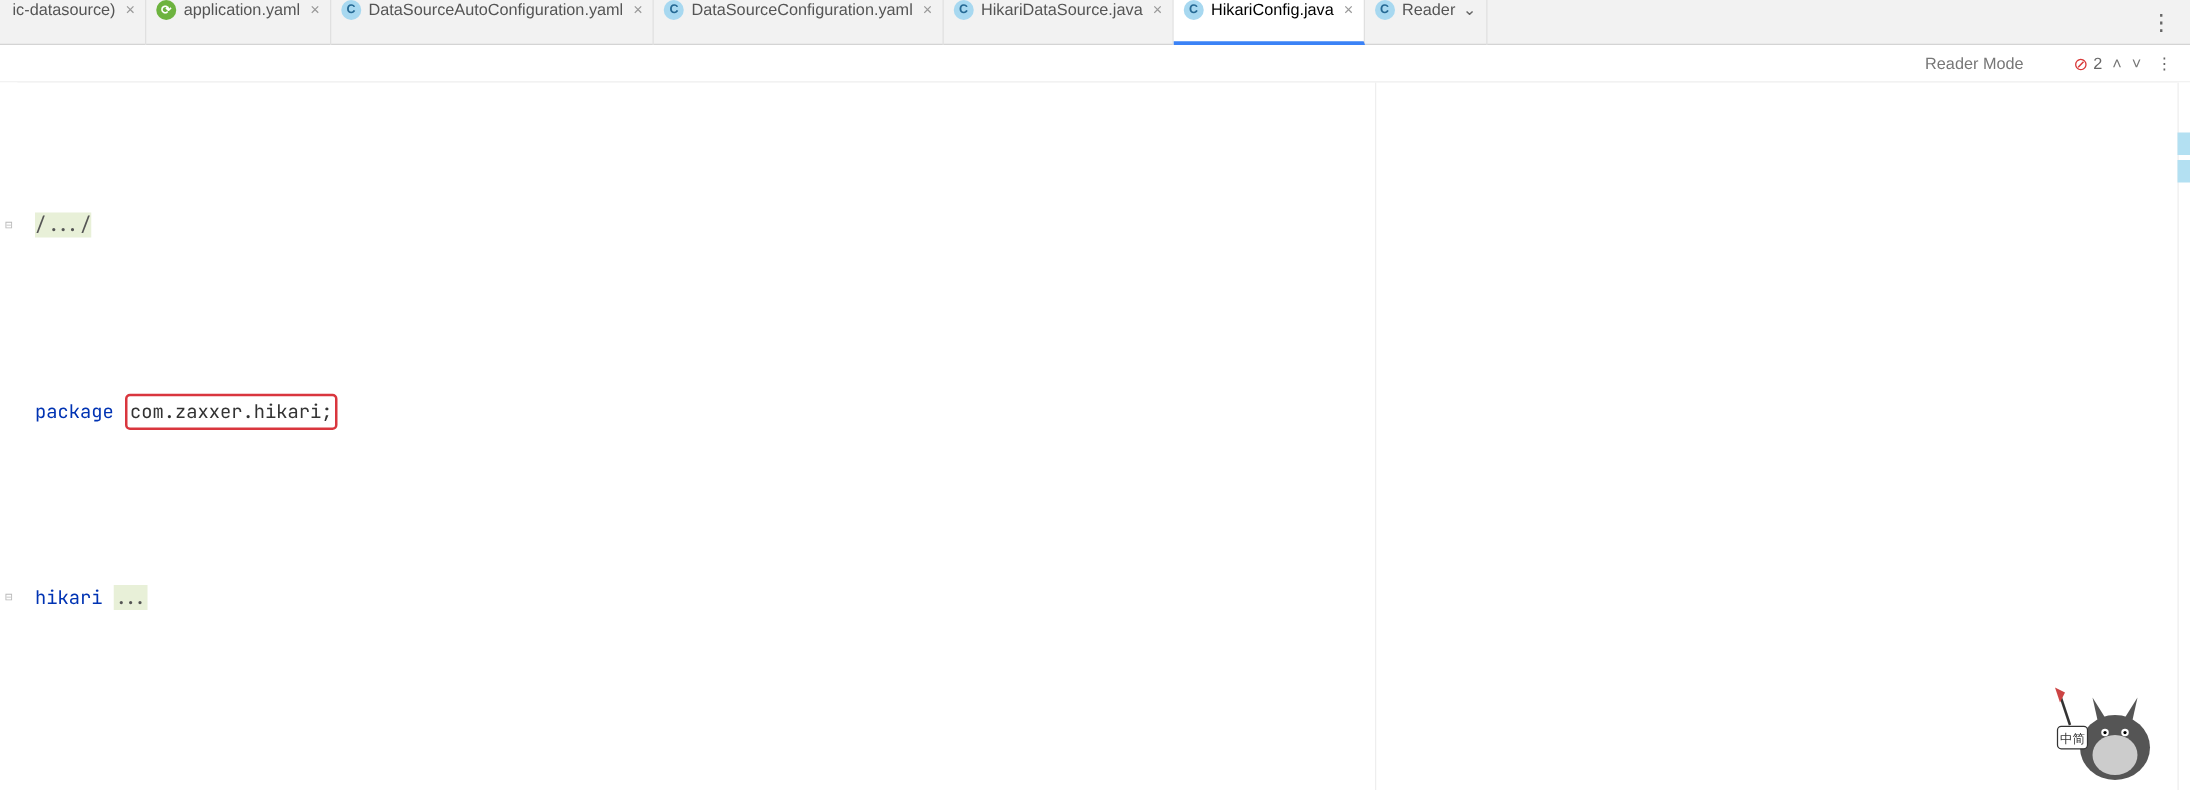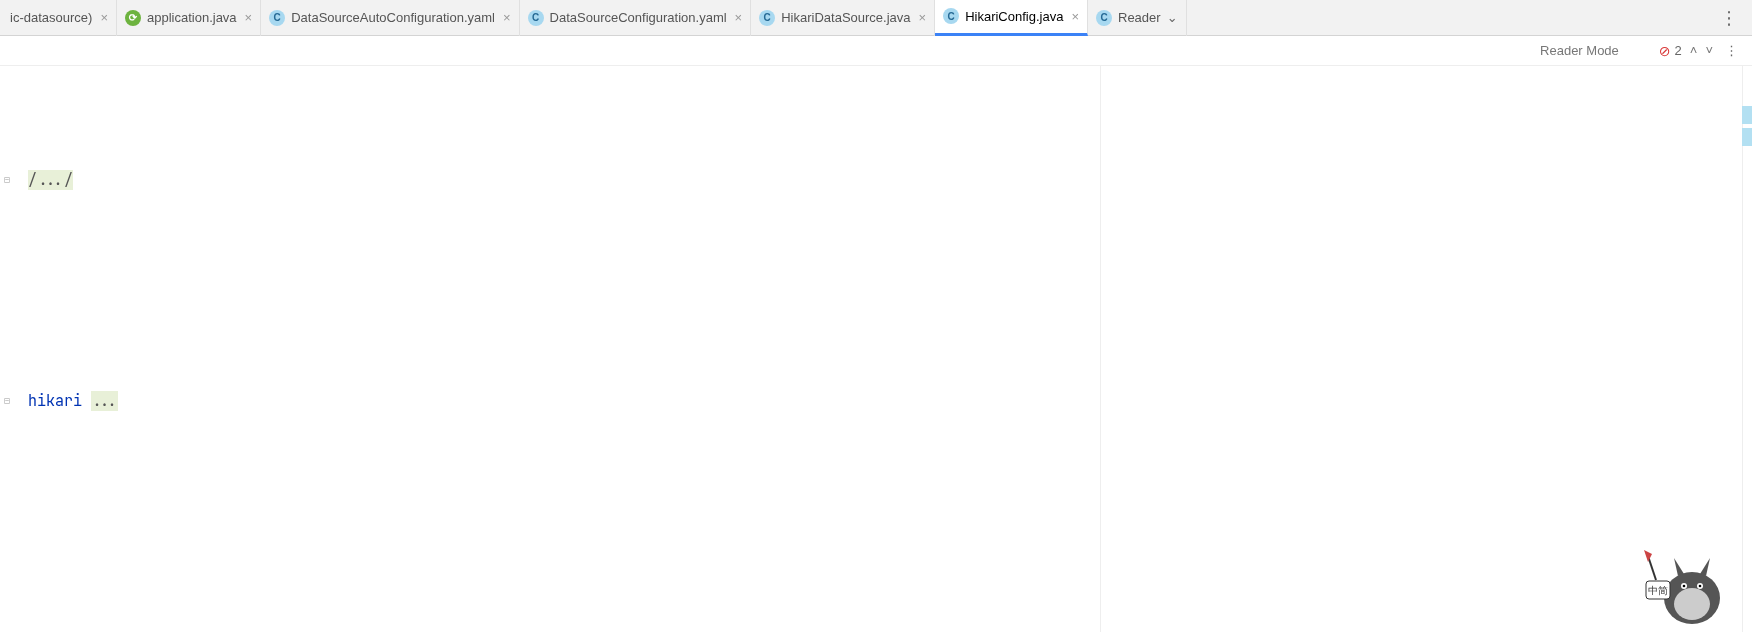--- a/index.html
+++ b/index.html
@@ -1,18 +1,18 @@
 <!DOCTYPE html>
 <html><head>
 <meta charset="utf-8">
 <style>
   * { box-sizing: border-box; margin: 0; padding: 0; }
   html, body { width: 1752px; height: 632px; font-family: "Segoe UI", Arial, sans-serif; background: #fff; overflow: hidden; }
   .tab-bar { display: flex; align-items: center; height: 36px; background: #f2f2f2; border-bottom: 1px solid #d4d4d4; padding-left: 2px; }
-  .tab { display: flex; align-items: center; height: 36px; padding: 0 8px; font-size: 13px; color: #555; cursor: pointer; border-right: 1px solid #e0e0e0; white-space: nowrap; }
+  .tab { display: flex; align-items: flex-start; height: 36px; padding: 0 8px; font-size: 13px; color: #555; cursor: pointer; border-right: 1px solid #e0e0e0; white-space: nowrap; }
   .tab.active { background: #fff; border-bottom: 3px solid #3b82f6; color: #000; }
   .tab-icon { width: 16px; height: 16px; border-radius: 50%; margin-right: 6px; display: flex; align-items: center; justify-content: center; font-size: 10px; font-weight: bold; }
   .tab-icon.c { background: #a7d8f0; color: #256994; }
   .tab-icon.g { background: #6db33f; color: #fff; }
   .tab-close { margin-left: 8px; color: #999; font-size: 13px; }
   .tab-dd { margin-left: 6px; color: #666; }
   .tab-more { margin-left: auto; padding: 0 14px; color: #666; font-size: 18px; }
   .toolbar2 { display: flex; align-items: center; justify-content: flex-end; height: 30px; padding: 0 14px; font-size: 13px; color: #777; border-bottom: 1px solid #eee; }
   .reader { margin-right: 40px; margin-left: 40px; }
   .err { display: flex; align-items: center; color: #666; margin-right: 4px; }
@@ -35,21 +35,21 @@
 </head>
 <body>
 
 <div class="tab-bar">
   <div class="tab">
     <span>ic-datasource)</span>
     <span class="tab-close">×</span>
   </div>
   <div class="tab">
     <span class="tab-icon g">⟳</span>
-    <span>application.java</span>
+    <span>application.yaml</span>
     <span class="tab-close">×</span>
   </div>
   <div class="tab">
     <span class="tab-icon c">C</span>
     <span>DataSourceAutoConfiguration.yaml</span>
     <span class="tab-close">×</span>
   </div>
   <div class="tab">
     <span class="tab-icon c">C</span>
     <span>DataSourceConfiguration.yaml</span>
@@ -84,20 +84,21 @@
   <span class="tb-more">⋮</span>
 </div>
 
 <div class="editor-wrap">
   <div class="gutter"></div>
   <div class="code">
     <div class="vline"></div>
 
     <div class="line"><span class="fold">⊟</span><span class="hl">/.../</span></div>
     <div class="line">&nbsp;</div>
+    <div class="line"><span class="kw">package</span> <span class="box"><span>com.zaxxer.hikari;</span></span></div>
     <div class="line">&nbsp;</div>
     <div class="line"><span class="fold">⊟</span><span class="kw">hikari</span> <span class="hl">...</span></div>
     <div class="line">&nbsp;</div>
     <div class="line">&nbsp;</div>
     
     
     
     
     
     

